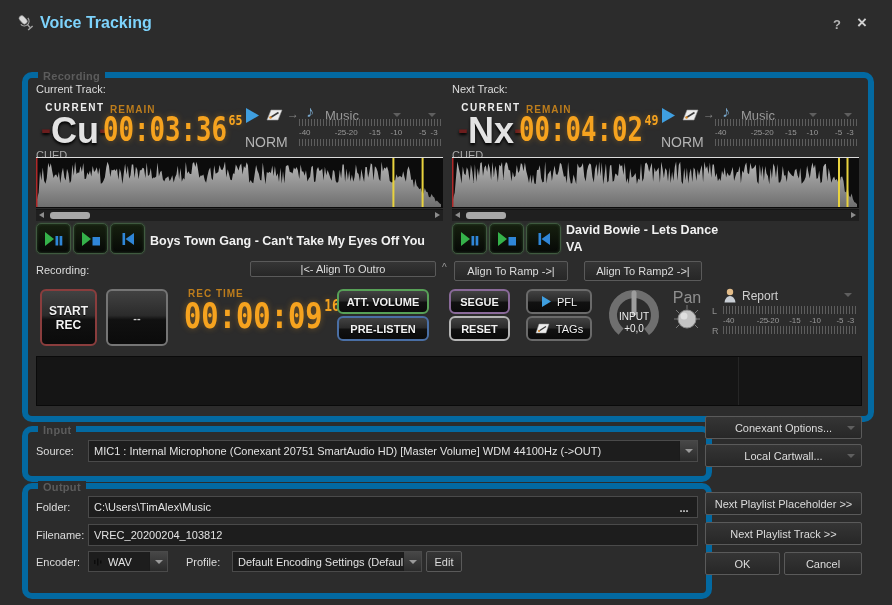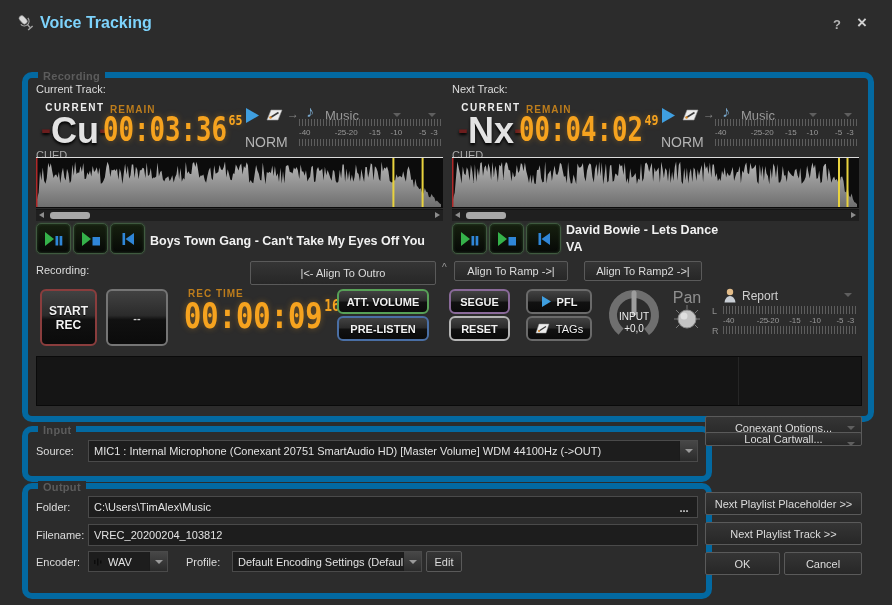--- a/index.html
+++ b/index.html
@@ -248,41 +248,41 @@
           <path d="M14 1 L14 13 L5.5 7 Z" fill="#2f86d8"></path>
         </svg>
     </div>
     <div class="deck-title" style="left:114px;top:122px">
       <div>David Bowie - Lets Dance</div>
       <div>VA</div>
     </div>
   </div>
 
   <div class="lbl" style="left:36px;top:264px">Recording:</div>
-  <div class="btn" style="left:250px;top:261px;width:186px;height:24px">|&lt;- Align To Outro</div>
+  <div class="btn" style="left:250px;top:261px;width:186px;height:16px">|&lt;- Align To Outro</div>
   <div class="abs" style="left:442px;top:262px;font-size:10px;color:#9a9a9a">^</div>
   <div class="btn" style="left:454px;top:261px;width:114px;height:20px">Align To Ramp -&gt;|</div>
   <div class="btn" style="left:584px;top:261px;width:118px;height:20px">Align To Ramp2 -&gt;|</div>
 
   <div class="gbtn" style="left:40px;top:289px;width:57px;height:57px;border-color:#8a3d3d;flex-direction:column;gap:0;line-height:14px;font-size:12px">
     <div>START</div>
     <div>REC</div>
   </div>
   <div class="gbtn" style="left:106px;top:289px;width:62px;height:57px;border-color:#757575;color:#cfcfcf">--</div>
 
   <div class="orange-lbl" style="left:188px;top:288px">REC TIME</div>
   <div class="abs" style="left:184px;top:298px">
     <div class="clock" style="font-size:36px;transform:scaleX(.8)"><span>00:00:09</span><span class="frac">16</span></div>
   </div>
 
   <div class="gbtn" style="left:337px;top:289px;width:92px;height:25px;border-color:#57a057">ATT. VOLUME</div>
   <div class="gbtn" style="left:337px;top:316px;width:92px;height:25px;border-color:#4a6fa5">PRE-LISTEN</div>
   <div class="gbtn" style="left:449px;top:289px;width:61px;height:25px;border-color:#8a6a9a">SEGUE</div>
   <div class="gbtn" style="left:449px;top:316px;width:61px;height:25px;border-color:#b5b5b5">RESET</div>
-  <div class="gbtn" style="left:526px;top:289px;width:66px;height:25px;border-color:#6a6a6a;font-weight:bold">
+  <div class="gbtn" style="left:526px;top:289px;width:66px;height:25px;border-color:#6a6a6a;font-weight:normal">
     <svg width="11" height="11">
         <path d="M1 0 L1 11 L10 5.5 Z" fill="#3f9fe0"></path>
       </svg>
     <span>PFL</span>
   </div>
   <div class="gbtn" style="left:526px;top:316px;width:66px;height:25px;border-color:#6a6a6a;font-weight:normal">
     <svg width="16" height="11">
       <path d="M1 10 L4 1 L14 1 L11 10 Z" fill="#ececec" stroke="#999" stroke-width="0.5"></path>
       <path d="M4 8 L11 3.5" stroke="#3a3a3a" stroke-width="1.4"></path>
       <circle cx="4" cy="8" r="1.1" fill="#d98a2b"></circle>
@@ -378,21 +378,21 @@
     <div class="dropbtn">
         <div class="caret"></div>
       </div>
   </div>
   <div class="btn" style="left:426px;top:551px;width:36px;height:21px">Edit</div>
 
   <div class="btn" style="left:705px;top:416px;width:157px;height:23px">
     <span>Conexant Options...</span>
     <div class="caret dim abs" style="right:6px;top:9px"></div>
   </div>
-  <div class="btn" style="left:705px;top:432px;width:157px;height:14px">
+  <div class="btn" style="left:705px;top:444px;width:157px;height:23px">
     <span>Local Cartwall...</span>
     <div class="caret dim abs" style="right:6px;top:9px"></div>
   </div>
   <div class="btn" style="left:705px;top:492px;width:157px;height:23px">Next Playlist Placeholder &gt;&gt;</div>
   <div class="btn" style="left:705px;top:522px;width:157px;height:23px">Next Playlist Track &gt;&gt;</div>
   <div class="btn" style="left:705px;top:552px;width:75px;height:23px">OK</div>
   <div class="btn" style="left:784px;top:552px;width:78px;height:23px">Cancel</div>
 
 </div>
 

